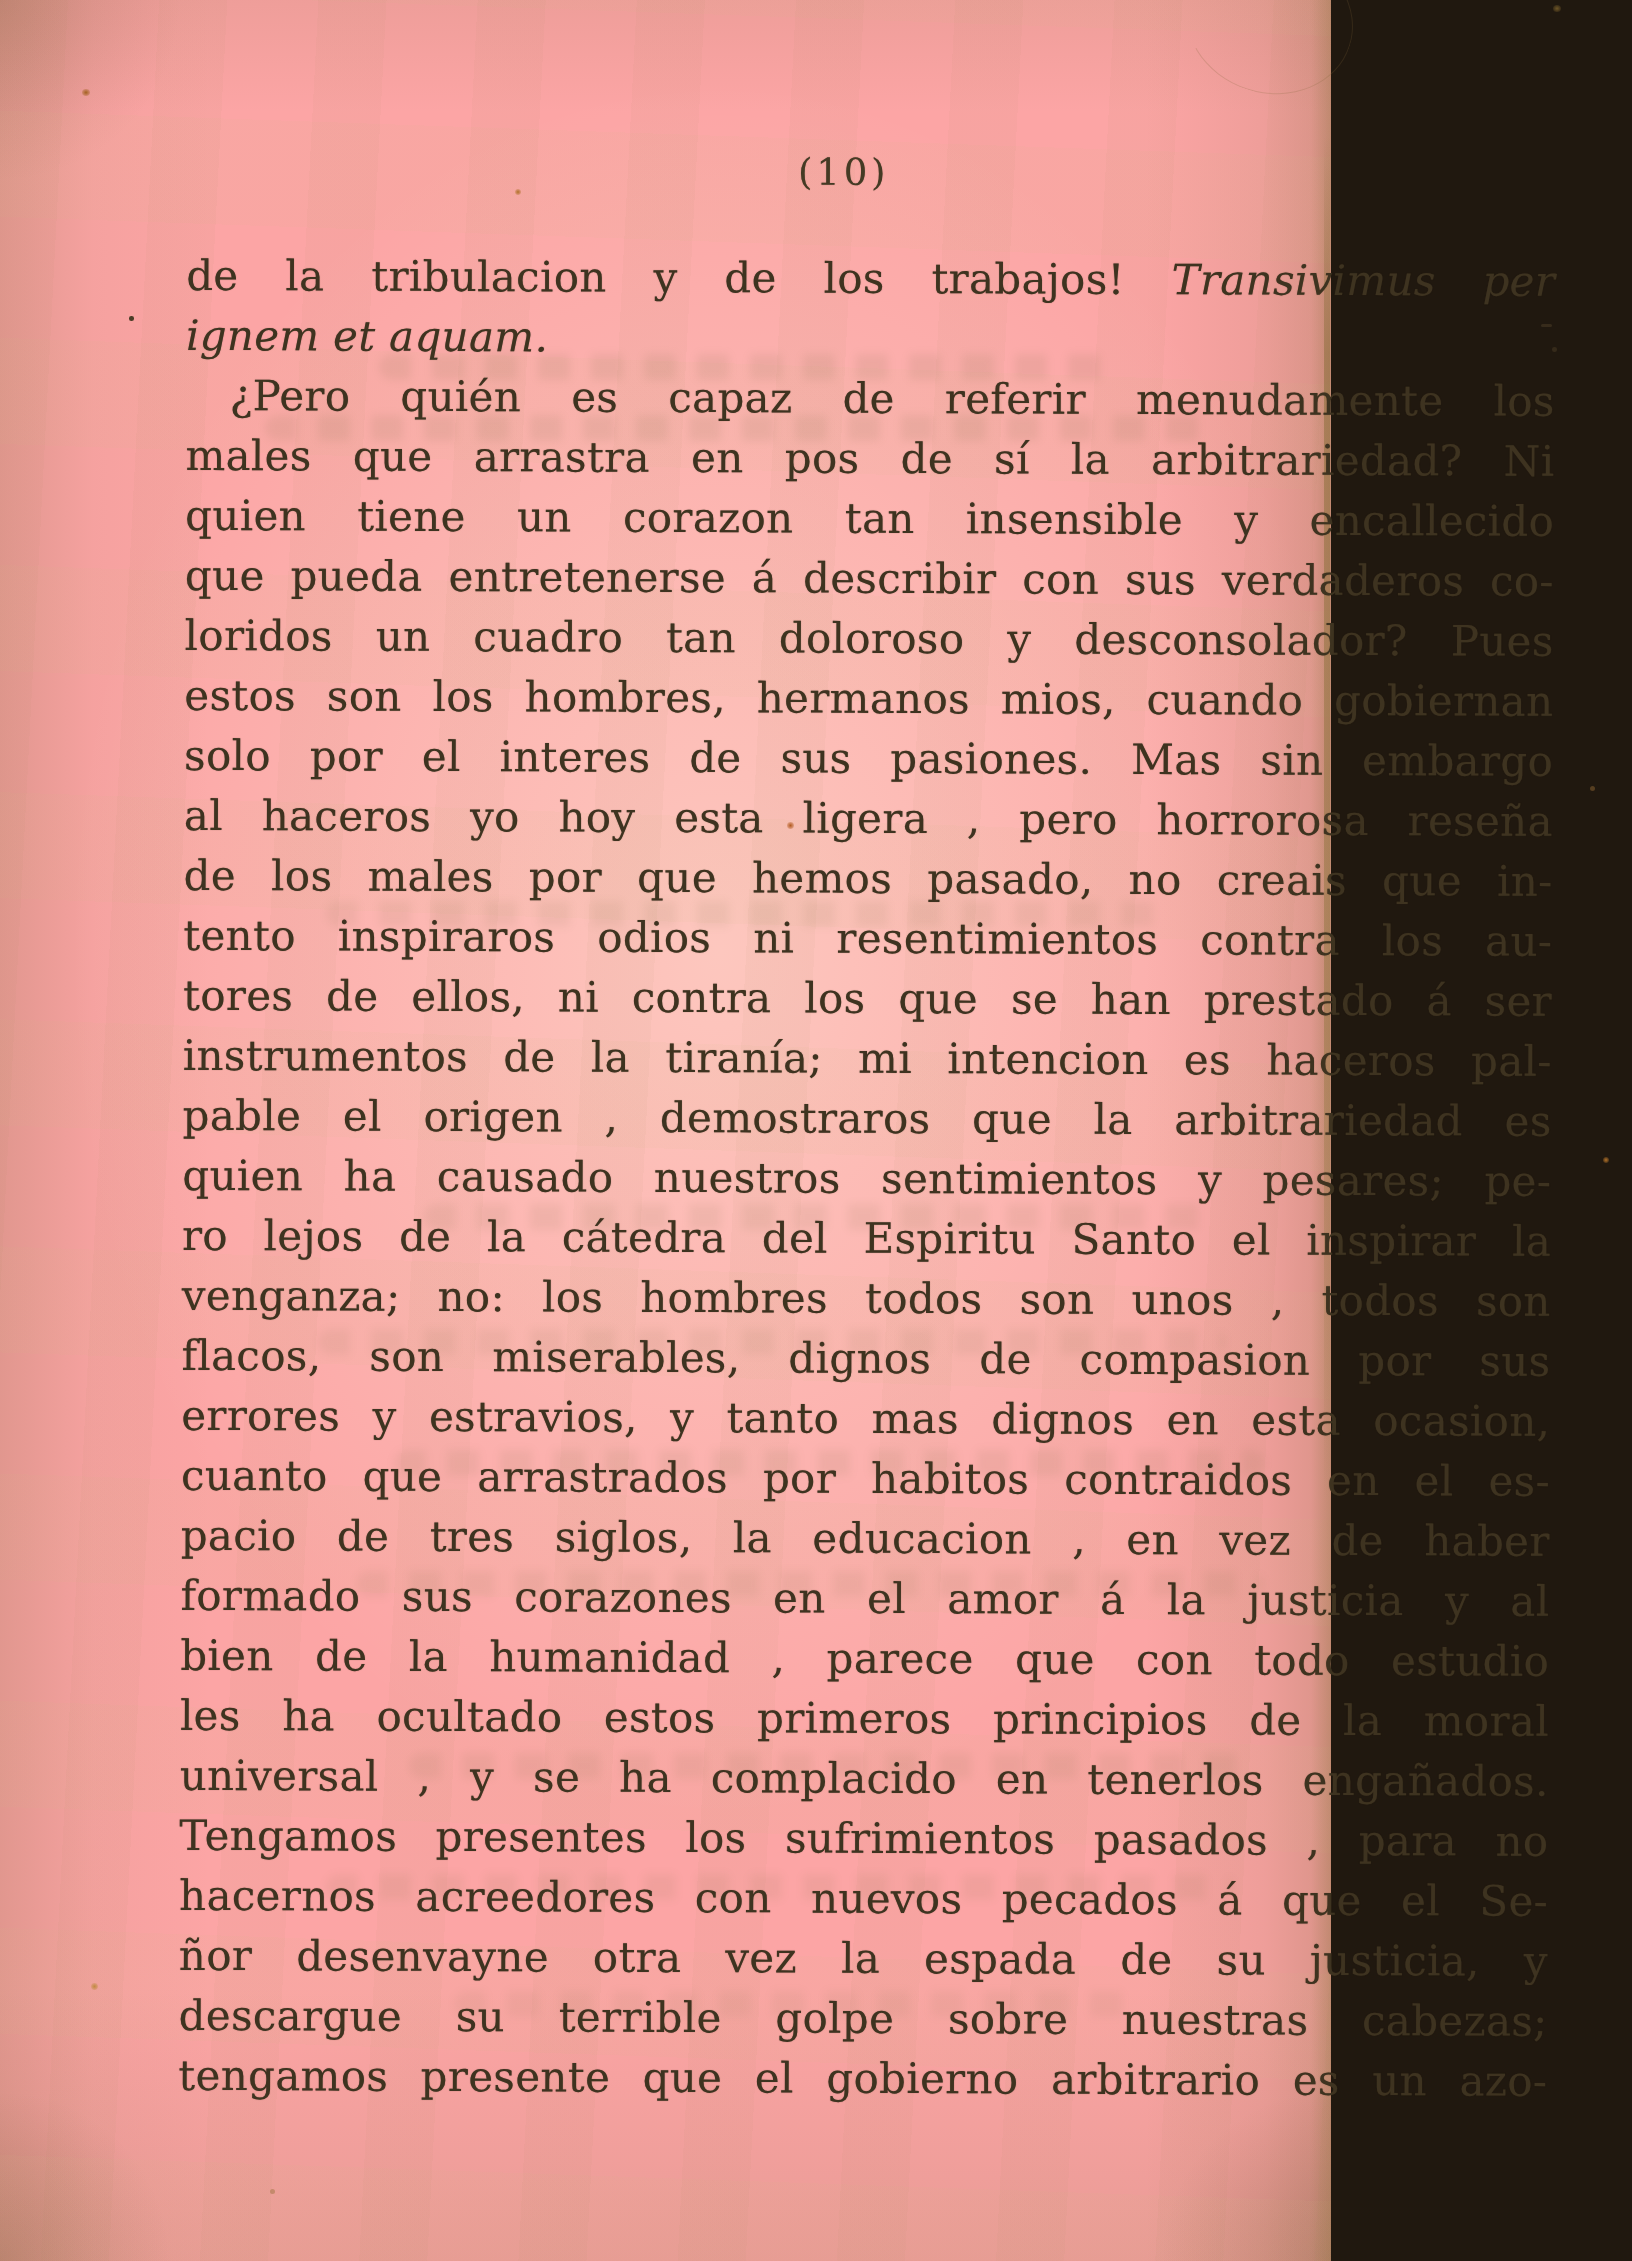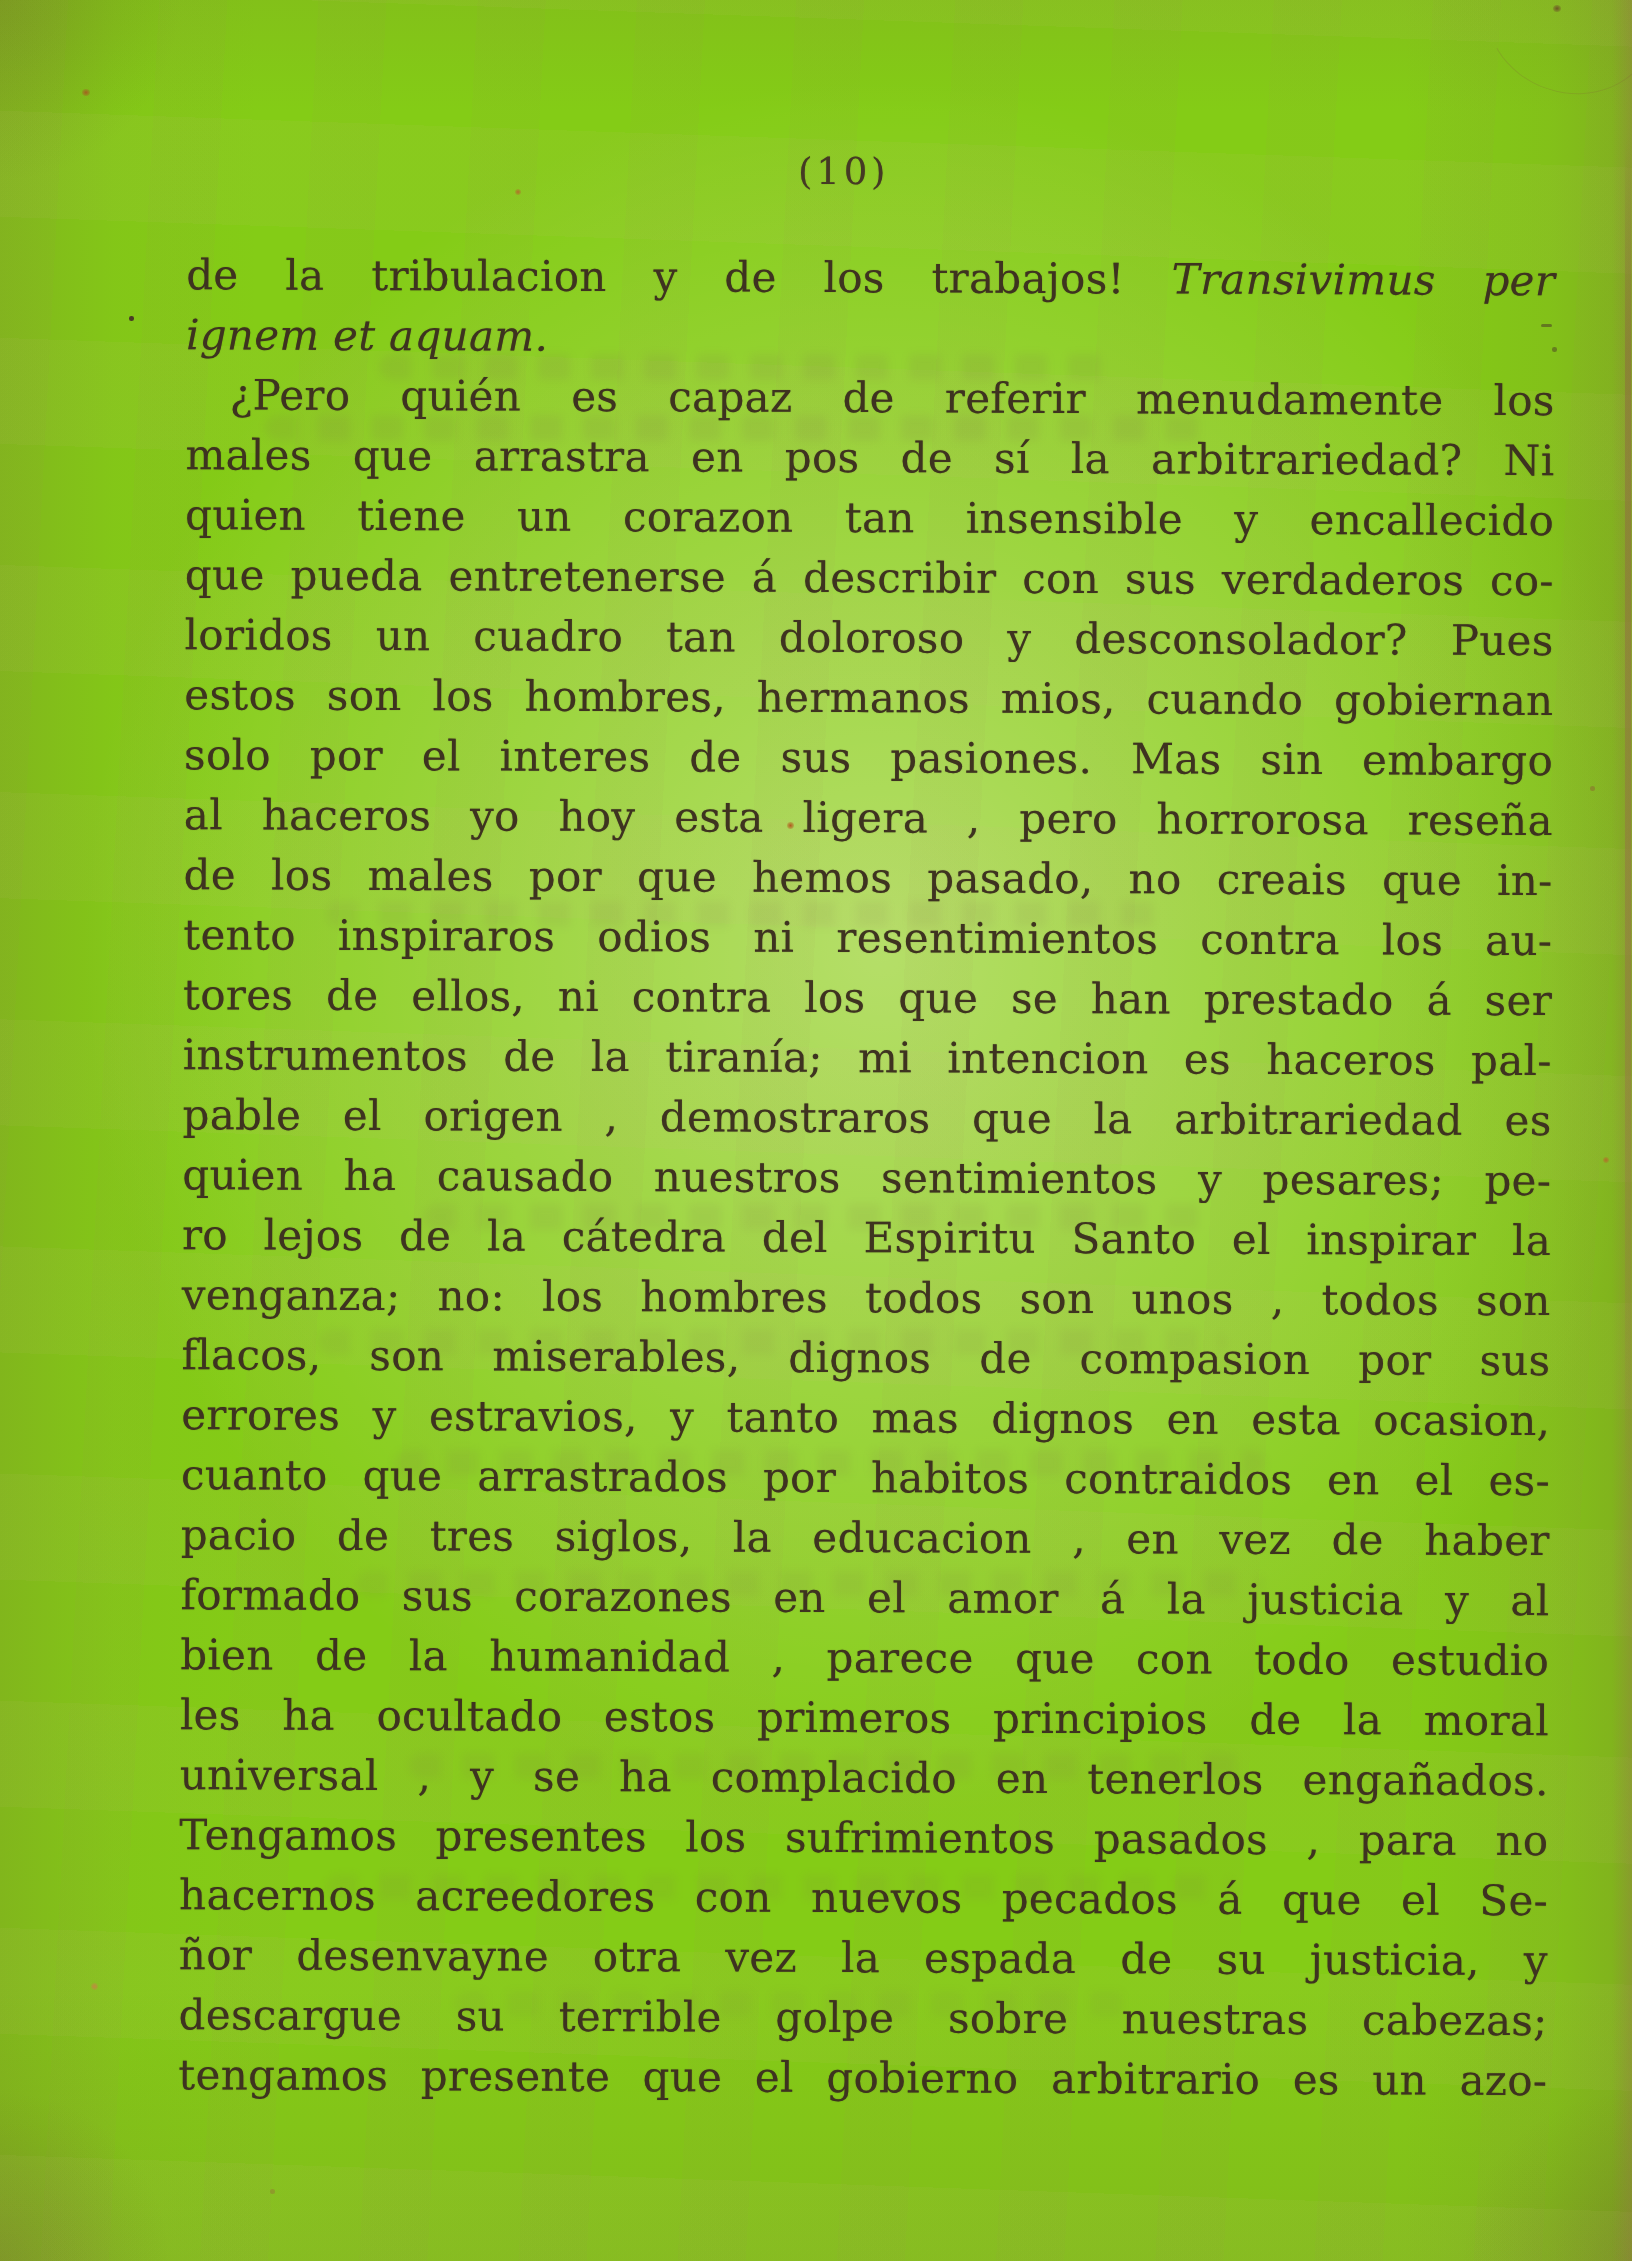--- a/index.html
+++ b/index.html
@@ -1,19 +1,19 @@
 <!DOCTYPE html>
 <html style="font-size:12px"><head>
 <meta charset="utf-8">
 <style>
   html,body{margin:0;padding:0;}
   body{width:1632px;height:2261px;overflow:hidden;background:#20180f;}
   .page{
-    position:relative;width:1632px;height:2261px;
-    background:#84cc16;
+    position:relative;width:1331px;height:2261px;
+    background:#fca5a5;
     font-family:"DejaVu Serif","Liberation Serif",serif;
     color:#3e3320;
   }
   
   .shade{position:absolute;inset:0;pointer-events:none;}
   .shade-center{background:radial-gradient(ellipse 70% 55% at 54% 42%,rgba(255,250,228,0.40),rgba(255,250,228,0) 70%);}
   .shade-horiz{background:linear-gradient(to right,rgba(118,94,52,0.20),rgba(118,94,52,0.05) 7%,rgba(118,94,52,0) 16%,rgba(118,94,52,0) 86%,rgba(118,94,52,0.10) 95%,rgba(118,94,52,0.26));}
   .shade-vert{background:linear-gradient(to bottom,rgba(118,94,52,0.10),rgba(118,94,52,0) 5%,rgba(118,94,52,0) 88%,rgba(118,94,52,0.14));}
   .shade-corners{background:
       radial-gradient(circle 242px at 0% 0%,rgba(98,76,40,0.18),transparent 75%),

